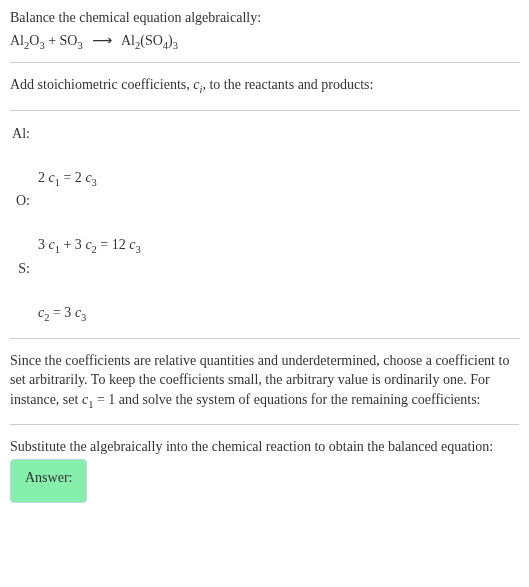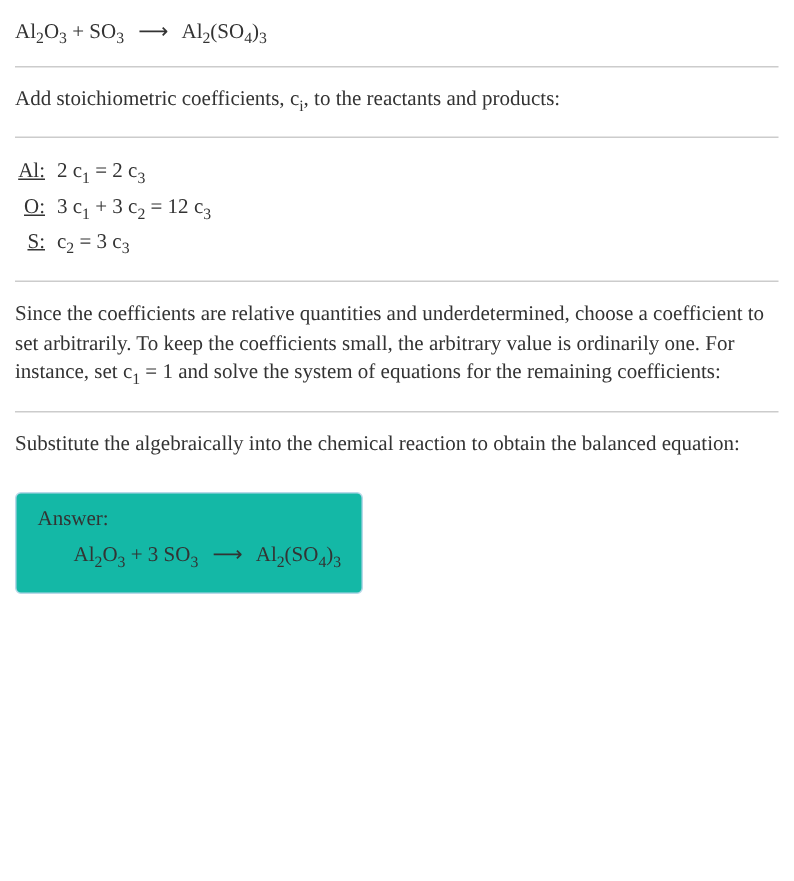--- a/index.html
+++ b/index.html
@@ -43,53 +43,55 @@
       margin-top: 4px;
     }
     .atom-row {
       display: flex;
       line-height: 1.5;
     }
     .atom-label {
       width: 28px;
       text-align: right;
       padding-right: 8px;
-      text-decoration: underline;
     }
     .atom-eq {
       flex: 1;
+      margin-top: 44px;
     }
     .coeff-list {
       margin-top: 2px;
     }
     .coeff-line {
       line-height: 1.5;
     }
     .answer-box {
-      background: #14b8a6;
+      background: #86efac;
       border: 1px solid #b8d8e8;
       border-radius: 4px;
       padding: 10px 14px;
       display: inline-block;
-      margin-top: 20px;
+      margin-top: 0;
     }
     .answer-label {
       margin-bottom: 6px;
     }
     .answer-eq {
       padding-left: 24px;
     }
     .italic {
+      font-style: italic;
       text-align: center;
     }
   </style>
 </head>
 <body>
 
 <div class="section">
+  <div class="text-line">Balance the chemical equation algebraically:</div>
   <div class="equation">Al<sub>2</sub>O<sub>3</sub> + SO<sub>3</sub> <span class="arrow">⟶</span> Al<sub>2</sub>(SO<sub>4</sub>)<sub>3</sub></div>
 </div>
 
 <hr>
 
 <div class="section">
   <div class="text-line">Add stoichiometric coefficients, <span class="italic">c<sub>i</sub></span>, to the reactants and products:</div>
 </div>
 
 <hr>
@@ -118,15 +120,14 @@
   <div class="coeff-list">
   </div>
 </div>
 
 <hr>
 
 <div class="section">
   <div class="text-line">Substitute the algebraically into the chemical reaction to obtain the balanced equation:</div>
   <div class="answer-box">
     <div class="answer-label">Answer:</div>
-    <div class="answer-eq equation">Al<sub>2</sub>O<sub>3</sub> + 3 SO<sub>3</sub> <span class="arrow">⟶</span> Al<sub>2</sub>(SO<sub>4</sub>)<sub>3</sub></div>
   </div>
 </div>
 
 </body></html>

